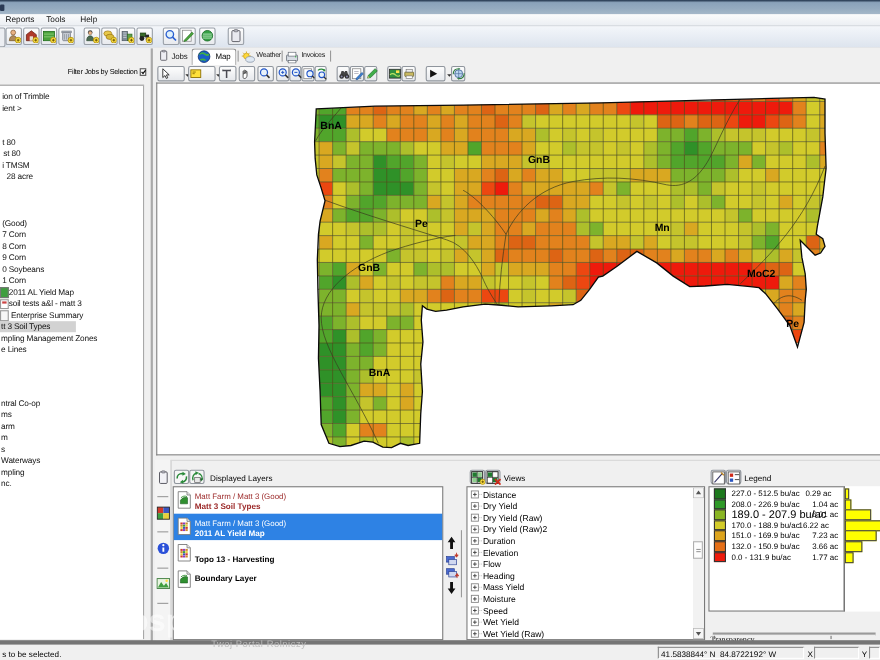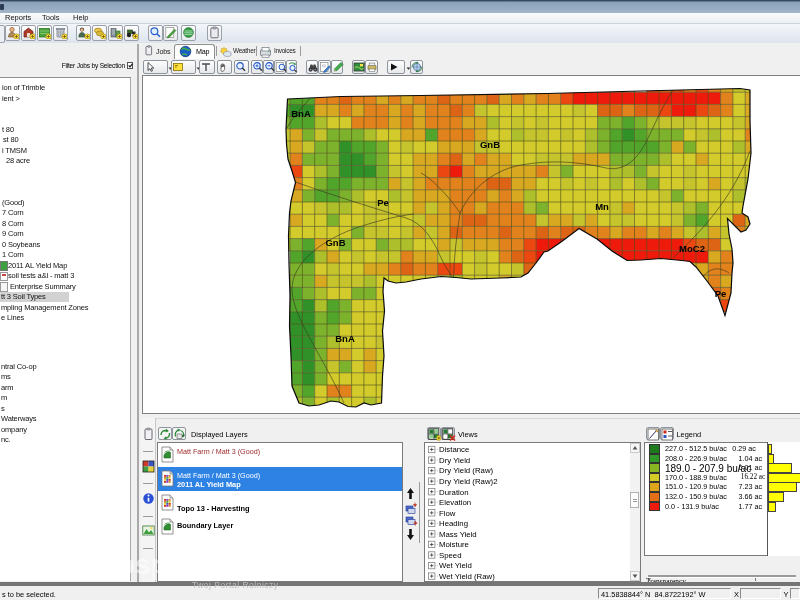--- a/index.html
+++ b/index.html
@@ -128,21 +128,21 @@
       <div style="position:absolute;left:10px;top:198.5px;white-space:nowrap">Enterprise Summary</div>
       <div style="position:absolute;left:1px;top:209px;white-space:nowrap">tt 3 Soil Types</div>
       <div style="position:absolute;left:1px;top:219.5px;white-space:nowrap">mpling Management Zones</div>
       <div style="position:absolute;left:1px;top:230px;white-space:nowrap">e Lines</div>
       <div style="position:absolute;left:1px;top:278.5px;white-space:nowrap">ntral Co-op</div>
       <div style="position:absolute;left:1px;top:289px;white-space:nowrap">ms</div>
       <div style="position:absolute;left:1px;top:299.5px;white-space:nowrap">arm</div>
       <div style="position:absolute;left:1px;top:310px;white-space:nowrap">m</div>
       <div style="position:absolute;left:1px;top:320.5px;white-space:nowrap">s</div>
       <div style="position:absolute;left:1px;top:331px;white-space:nowrap">Waterways</div>
-      <div style="position:absolute;left:1px;top:341.5px;white-space:nowrap">ompany</div>
+      <div style="position:absolute;left:1px;top:341.5px;white-space:nowrap">mpling</div>
       <div style="position:absolute;left:1px;top:352px;white-space:nowrap">nc.</div>
     </div>
     <div style="position:absolute;left:0;top:261px;width:5.5px;height:7.5px;background:#3f9e3f;border:0.5px solid #777"></div>
     <div style="position:absolute;left:0;top:271.5px;width:5.5px;height:7.5px;background:#fff;border:0.5px solid #999">
       <div style="position:absolute;left:1px;top:1px;width:3.5px;height:2px;background:#cc4444"></div>
     </div>
     <div style="position:absolute;left:0;top:282px;width:5.5px;height:7.5px;background:#f6f6f6;border:0.5px solid #999"></div>
     <div style="position:absolute;left:137px;top:44px;width:2px;height:539px;background:#a9a9a9"></div>
     <div style="position:absolute;left:174px;top:43.5px;width:41px;height:15.5px;background:#fff;border:1px solid #8f8f8f;border-bottom:none;border-radius:3px 3px 0 0;box-sizing:border-box"></div>
     <div style="position:absolute;left:144.5px;top:45px;width:8px;height:11px">
@@ -802,20 +802,21 @@
         <path d="M2.5 8.5C1.5 5.5 3 3 5.5 2.2" stroke="#2a8a3a" stroke-width="1.3" fill="none"></path>
         <path d="M4.5.5 7.7 1.7 5 3.8z" fill="#2a8a3a"></path>
         <path d="M7.5 2.5c2.5.8 3.8 3.4 3 6" stroke="#2a8a3a" stroke-width="1.3" fill="none"></path>
         <path d="M11.8 7 9.8 9.8 8.3 6.7z" fill="#1a6a28"></path>
         <rect x="4" y="6" width="5" height="4.5" fill="#e8e8e8" stroke="#555" stroke-width="0.6"></rect>
       </svg>
     </div>
     <div style="position:absolute;left:191px;top:430px;width:80px;height:9px;font-family:Liberation Sans,sans-serif;font-size:7.4px;color:#000">Displayed Layers</div>
     <div style="position:absolute;left:157px;top:441.5px;width:245.5px;height:140.5px;background:#fff;border:1px solid #7a7a7a;box-sizing:border-box"></div>
     <div style="position:absolute;left:177px;top:446.5px;width:220px;height:9px;font-family:Liberation Sans,sans-serif;font-size:7.2px;color:#9c2a2a">Matt Farm / Matt 3 (Good)</div>
+    <div style="position:absolute;left:177px;top:455.5px;width:220px;height:9px;font-family:Liberation Sans,sans-serif;font-size:7.4px;font-weight:bold;color:#9c2a2a">Matt 3 Soil Types</div>
     <div style="position:absolute;left:160.5px;top:445.5px;width:13px;height:17px">
       <svg width="13" height="17" viewBox="0 0 13 17" style="position:absolute;left:0;top:0">
         <path d="M1 1h8l3 3v12H1z" fill="#fff" stroke="#777" stroke-width="0.8"></path>
         <path d="M9 1v3h3" fill="#e8e8e8" stroke="#777" stroke-width="0.7"></path>
         <path d="M3 9c1.5-2.5 4-3.5 6.5-2.5V12H3z" fill="#2f8f2f" stroke="#14561a" stroke-width="0.5"></path>
         <path d="M3.5 6.5C5 5 7 4.6 9 5.4" stroke="#2f8f2f" stroke-width="0.8" fill="none"></path>
       </svg>
     </div>
     <div style="position:absolute;left:158px;top:466.5px;width:243.5px;height:24.5px;background:#2e82e4"></div>
     <div style="position:absolute;left:160.5px;top:469.5px;width:13px;height:17px">
@@ -1008,23 +1009,23 @@
     <div style="position:absolute;left:665px;top:444.0px;width:70px;height:9px;font-family:Liberation Sans,sans-serif;font-size:7.2px;color:#000;white-space:nowrap">227.0 - 512.5 bu/ac</div>
     <div style="position:absolute;left:726px;top:444.0px;width:36px;height:9px;font-family:Liberation Sans,sans-serif;font-size:7.2px;color:#000;text-align:center">0.29 ac</div>
     <div style="position:absolute;left:649px;top:453.6px;width:9px;height:7.5px;background:#2f9a28;border:0.5px solid #333"></div>
     <div style="position:absolute;left:665px;top:453.6px;width:70px;height:9px;font-family:Liberation Sans,sans-serif;font-size:7.2px;color:#000;white-space:nowrap">208.0 - 226.9 bu/ac</div>
     <div style="position:absolute;left:726px;top:453.6px;width:36px;height:9px;font-family:Liberation Sans,sans-serif;font-size:7.2px;color:#000;text-align:right">1.04 ac</div>
     <div style="position:absolute;left:649px;top:463.2px;width:9px;height:7.5px;background:#8ab624;border:0.5px solid #333"></div>
     <div style="position:absolute;left:665px;top:463.2px;width:70px;height:9px;font-family:Liberation Sans,sans-serif;font-size:10px;color:#000;white-space:nowrap">189.0 - 207.9 bu/ac</div>
     <div style="position:absolute;left:726px;top:463.2px;width:36px;height:9px;font-family:Liberation Sans,sans-serif;font-size:7.2px;color:#000;text-align:right">6.01 ac</div>
     <div style="position:absolute;left:649px;top:472.8px;width:9px;height:7.5px;background:#d3cb28;border:0.5px solid #333"></div>
     <div style="position:absolute;left:665px;top:472.8px;width:70px;height:9px;font-family:Liberation Sans,sans-serif;font-size:7.2px;color:#000;white-space:nowrap">170.0 - 188.9 bu/ac</div>
-    <div style="position:absolute;left:726px;top:472.8px;width:54px;height:9px;font-family:Liberation Serif, serif;font-size:7.2px;color:#000;text-align:center">16.22 ac</div>
+    <div style="position:absolute;left:726px;top:472.8px;width:54px;height:9px;font-family:Liberation Sans, sans-serif;font-size:7.2px;color:#000;text-align:left">16.22 ac</div>
     <div style="position:absolute;left:649px;top:482.4px;width:9px;height:7.5px;background:#dda41c;border:0.5px solid #333"></div>
-    <div style="position:absolute;left:665px;top:482.4px;width:70px;height:9px;font-family:Liberation Sans,sans-serif;font-size:7.2px;color:#000;white-space:nowrap">151.0 - 120.9 bu/ac</div>
+    <div style="position:absolute;left:665px;top:482.4px;width:70px;height:9px;font-family:Liberation Sans,sans-serif;font-size:7.2px;color:#000;white-space:nowrap">151.0 - 169.9 bu/ac</div>
     <div style="position:absolute;left:726px;top:482.4px;width:36px;height:9px;font-family:Liberation Sans,sans-serif;font-size:7.2px;color:#000;text-align:right">7.23 ac</div>
     <div style="position:absolute;left:649px;top:492.0px;width:9px;height:7.5px;background:#e56f17;border:0.5px solid #333"></div>
     <div style="position:absolute;left:665px;top:492.0px;width:70px;height:9px;font-family:Liberation Sans,sans-serif;font-size:7.2px;color:#000;white-space:nowrap">132.0 - 150.9 bu/ac</div>
     <div style="position:absolute;left:726px;top:492.0px;width:36px;height:9px;font-family:Liberation Sans,sans-serif;font-size:7.2px;color:#000;text-align:right">3.66 ac</div>
     <div style="position:absolute;left:649px;top:501.6px;width:9px;height:7.5px;background:#ee1a0c;border:0.5px solid #333"></div>
     <div style="position:absolute;left:665px;top:501.6px;width:70px;height:9px;font-family:Liberation Sans,sans-serif;font-size:7.2px;color:#000;white-space:nowrap">0.0 - 131.9 bu/ac</div>
     <div style="position:absolute;left:726px;top:501.6px;width:36px;height:9px;font-family:Liberation Sans,sans-serif;font-size:7.2px;color:#000;text-align:right">1.77 ac</div>
     <div style="position:absolute;left:766.5px;top:441.5px;width:33.5px;height:114px;background:#fff;border-left:1px solid #555;box-sizing:border-box"></div>
     <div style="position:absolute;left:768px;top:444.0px;width:1.5px;height:8px;background:#ffff00;border:0.5px solid #444"></div>
     <div style="position:absolute;left:768px;top:453.6px;width:4px;height:8px;background:#ffff00;border:0.5px solid #444"></div>

